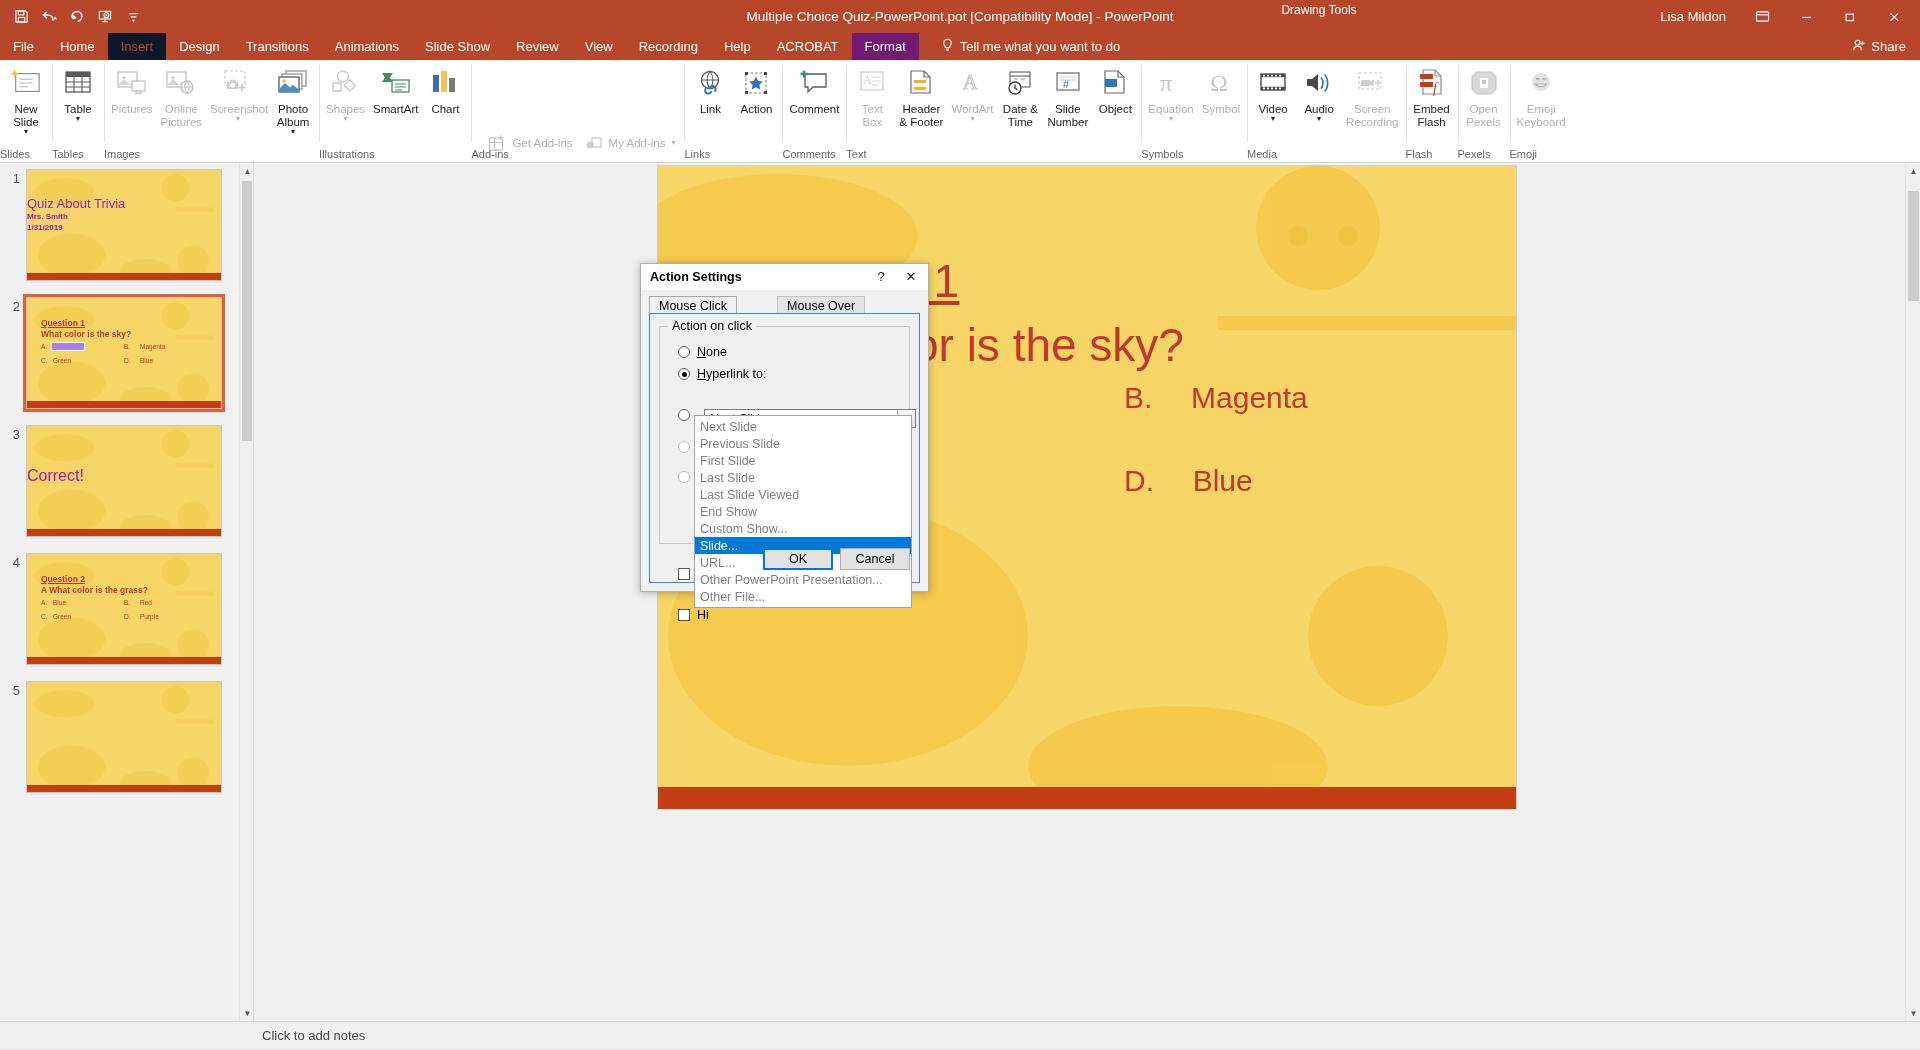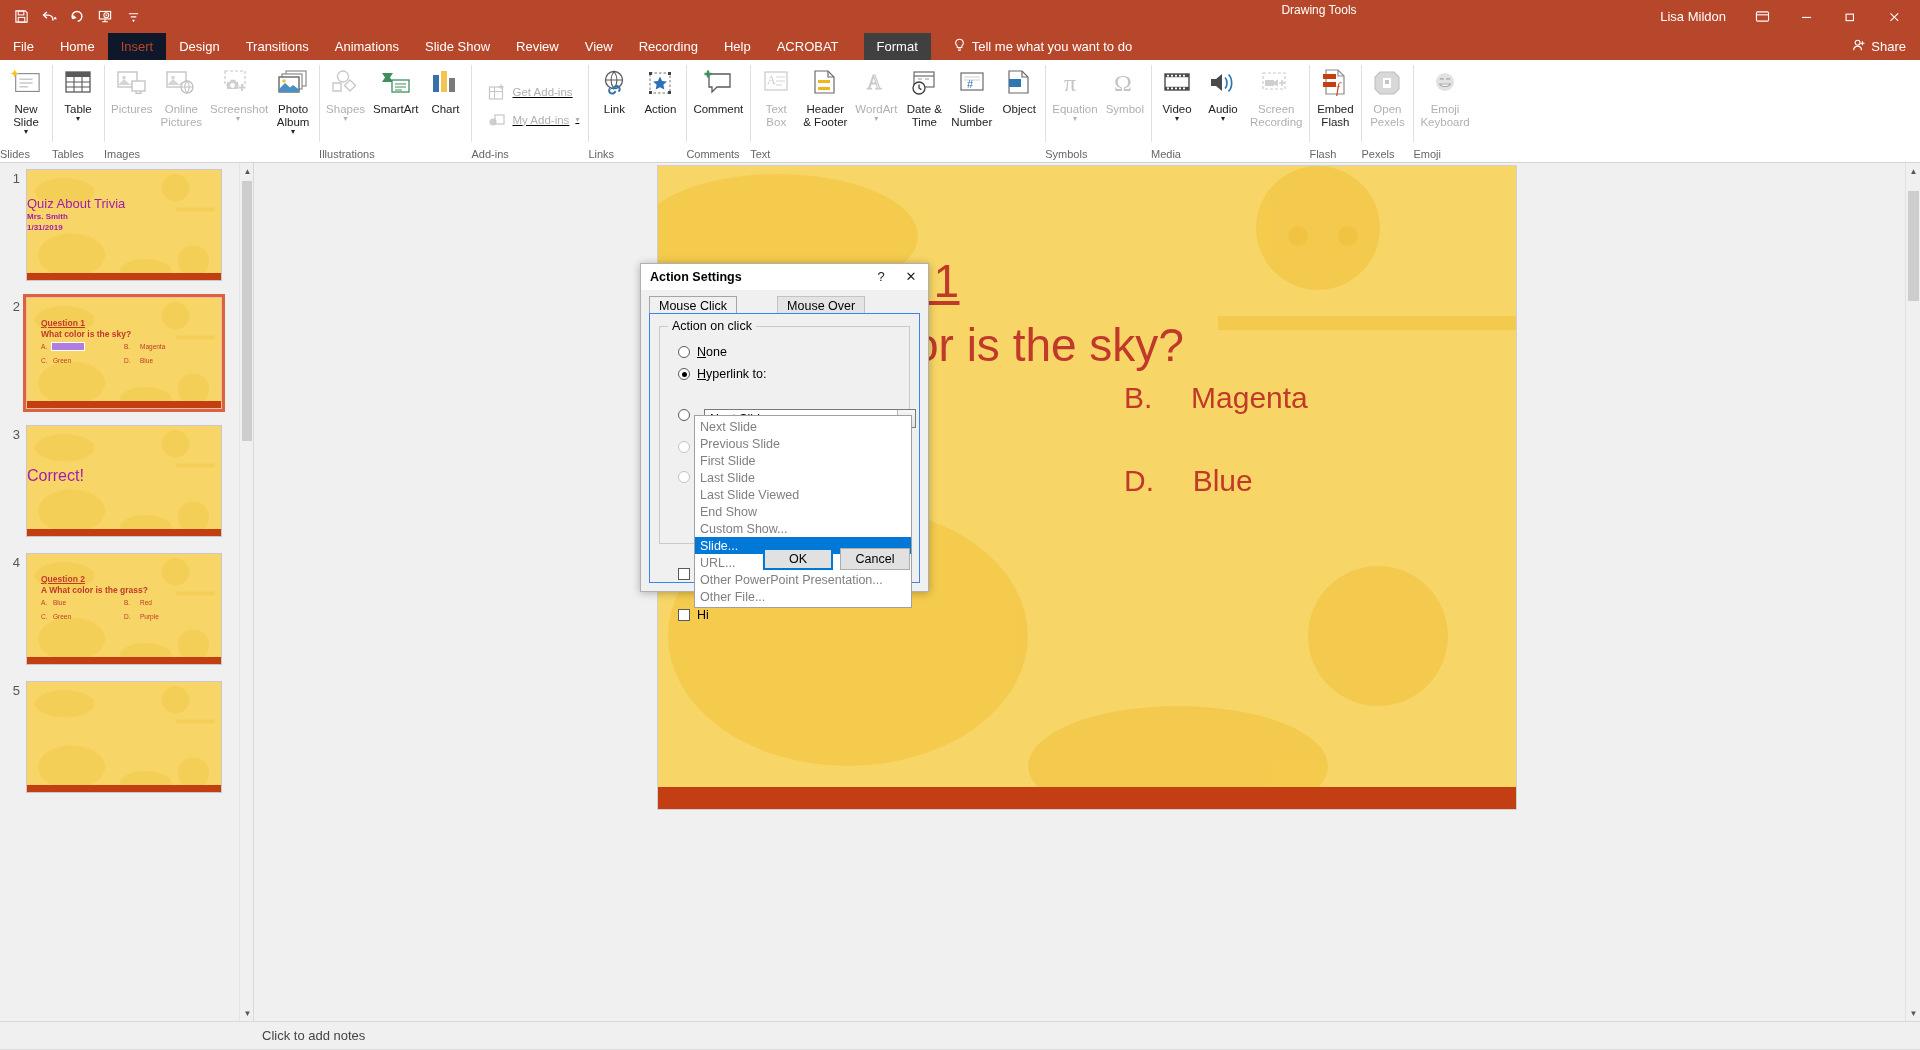--- a/index.html
+++ b/index.html
@@ -40,21 +40,21 @@
   }
   
   .ribbon-tabs {
     height:27px; background:#b7472a; display:flex; align-items:stretch;
     position:relative; color:#fff; font-size:13px;
   }
   .rtab {
     padding:0 13px; display:flex; align-items:center; height:27px; white-space:nowrap;
   }
   .rtab.active { background:#0f172a; color:#b7472a; }
-  .rtab.ctx { background:#404040;margin-left:12px; }
+  .rtab.ctx { background:#701a75; }
   .tellme {
     display:flex; align-items:center; gap:6px; margin-left:22px; font-size:13px;
   }
   .share-wrap { margin-left:auto; display:flex; align-items:center; gap:5px; padding-right:14px; font-size:13px;}
   
   .ribbon {
     height:103px; background:#fff; border-bottom:1px solid #d4d4d4;
     display:flex; align-items:flex-start; position:relative;
   }
   .rgroup {
@@ -250,20 +250,21 @@
           <circle cx="9.4" cy="6.6" r="2.6" fill="none" stroke="#fff" stroke-width="1.1"></circle>
           <path d="M8.7 5.3l2.1 1.3-2.1 1.3z" fill="#fff"></path>
         </svg>
     </div>
     <div class="qat-btn">
       <svg width="13" height="13" viewBox="0 0 14 14">
           <path d="M2 4h10M4 7.4h6M6 10.6l1 1.6 1-1.6" stroke="#fff" stroke-width="1.1" fill="none"></path>
         </svg>
     </div>
   </div>
+  <div class="title-center">Multiple Choice Quiz-PowerPoint.pot [Compatibility Mode]  -  PowerPoint</div>
   <div class="ctx-tab-label">Drawing Tools</div>
   <div class="title-right">
     <span class="user-name">Lisa Mildon</span>
     <div class="win-btn">
       <svg width="15" height="13" viewBox="0 0 16 14">
           <rect x="1.5" y="2" width="13" height="10" rx="1.2" fill="none" stroke="#fff" stroke-width="1.2"></rect>
           <path d="M1.5 5.2h13" stroke="#fff" stroke-width="1.2"></path>
         </svg>
     </div>
     <div class="win-btn">
@@ -445,21 +446,21 @@
               <rect x="19" y="9" width="6" height="14" fill="#7a7a7a"></rect>
             </svg>
         </span>
         <span class="lbl">Chart</span>
       </div>
     </div>
     <div class="rgroup-name">Illustrations</div>
   </div>
 
   <div class="rgroup" style="padding-top:14px;">
-    <div class="rgroup-items" style="flex-direction:column; align-items:flex-start; padding-left:8px;text-decoration:underline;">
+    <div class="rgroup-items" style="align-items:flex-end; padding-left:8px;">
       <div class="rbtn small dis">
         <span class="ico">
           <svg width="18" height="18" viewBox="0 0 18 18">
               <rect x="1.5" y="4" width="13" height="12" fill="none" stroke="#c6c6c6" stroke-width="1.2"></rect>
               <path d="M1.5 8.5h13M6.5 4v12" stroke="#c6c6c6" stroke-width="1.1"></path>
               <path d="M13 1.2v5M10.5 3.7h5" stroke="#c6c6c6" stroke-width="1.2"></path>
             </svg>
         </span>
         <span class="lbl" style="max-width:none">Get Add-ins</span>
       </div>

